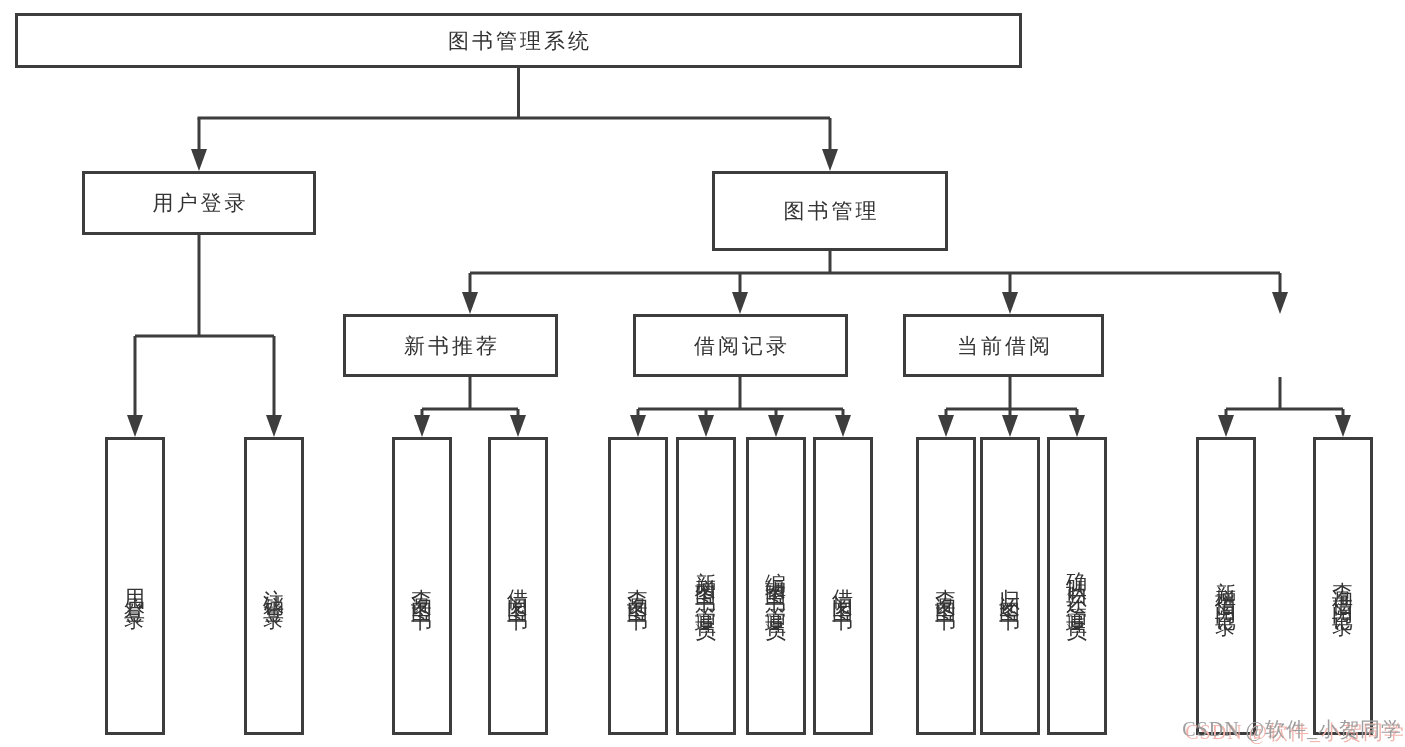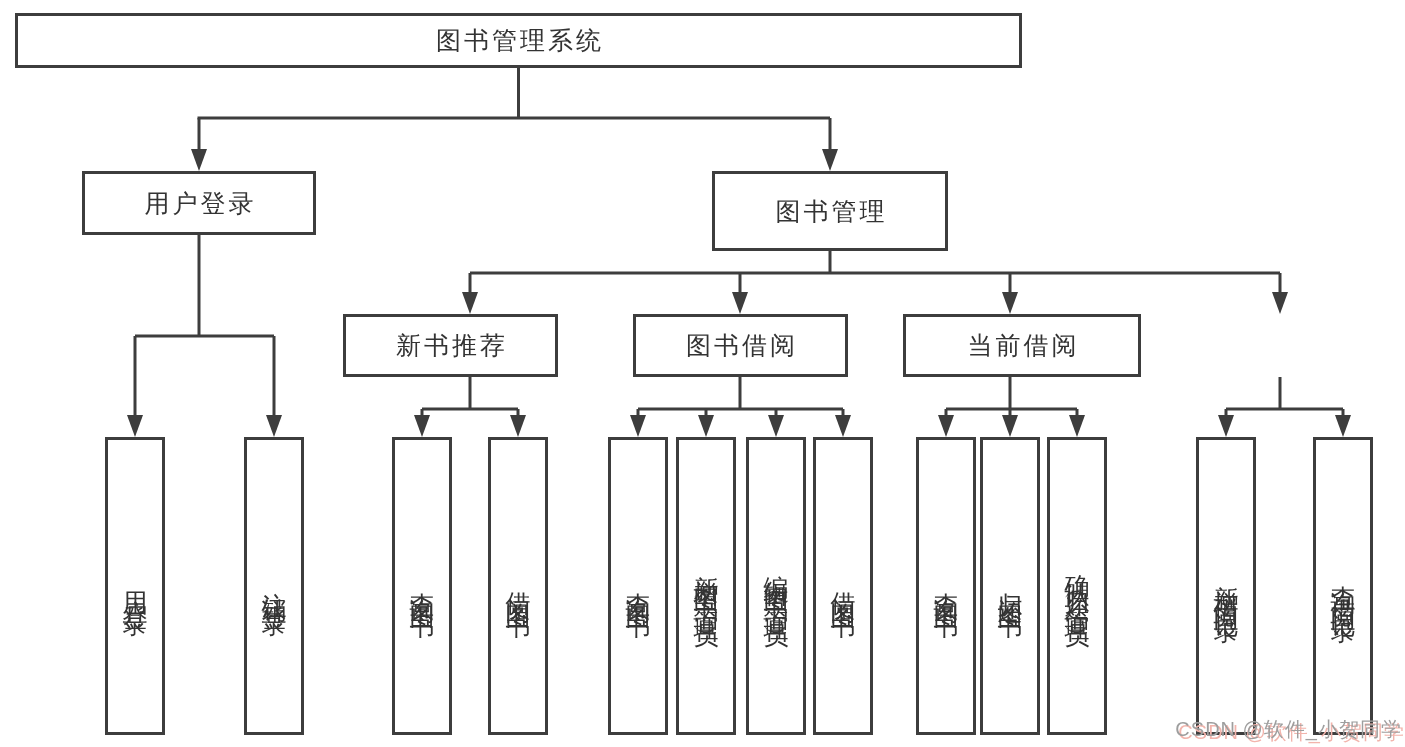--- a/index.html
+++ b/index.html
@@ -21,38 +21,39 @@
   }
   .connectors{position:absolute;left:0;top:0;width:1405px;height:747px;}
   .connectors path{stroke:var(--line);stroke-width:3;fill:none;}
   .connectors polygon{fill:var(--line);stroke:none;}
   .node{
     position:absolute;box-sizing:border-box;
     border:3px solid var(--box-border);
     background:var(--box-fill);
     display:flex;align-items:center;justify-content:center;
     color:var(--text);
-    font-size:25px;
+    font-size:21px;
   }
   .node .lbl{letter-spacing:3px;text-indent:3px;white-space:nowrap;}
   .node.vertical .lbl{
     writing-mode:vertical-rl;
     letter-spacing:7px;
     text-indent:0;
     white-space:normal;
     line-height:1;
   }
   .watermark{
     position:absolute;
     right:3px;bottom:4px;
     font-size:20px;
     color:var(--watermark-text);
     text-shadow:3px 3px 0 var(--watermark-shadow);
     letter-spacing:1px;
     white-space:nowrap;
+    font-family:Liberation Serif, serif;
   }
 </style>
 </head>
 <body>
 
 <div class="canvas">
 
   <svg class="connectors" viewBox="0 0 1405 747" xmlns="http://www.w3.org/2000/svg">
 
     <path d="M518.5 68 V118"></path>
@@ -123,23 +124,23 @@
     <span class="lbl">用户登录</span>
   </div>
   <div class="node" style="left:712px;top:171px;width:236px;height:80px">
     <span class="lbl">图书管理</span>
   </div>
 
   <div class="node" style="left:343px;top:314px;width:215px;height:63px">
     <span class="lbl">新书推荐</span>
   </div>
   <div class="node" style="left:633px;top:314px;width:215px;height:63px">
-    <span class="lbl">图书借阅</span>
+    <span class="lbl">借阅记录</span>
   </div>
-  <div class="node" style="left:903px;top:314px;width:238px;height:63px">
+  <div class="node" style="left:903px;top:314px;width:201px;height:63px">
     <span class="lbl">当前借阅</span>
   </div>
 
   <div class="node vertical" style="left:105px;top:437px;width:60px;height:298px">
     <span class="lbl">用户登录</span>
   </div>
   <div class="node vertical" style="left:244px;top:437px;width:60px;height:298px">
     <span class="lbl">注销登录</span>
   </div>
   <div class="node vertical" style="left:392px;top:437px;width:60px;height:298px">

